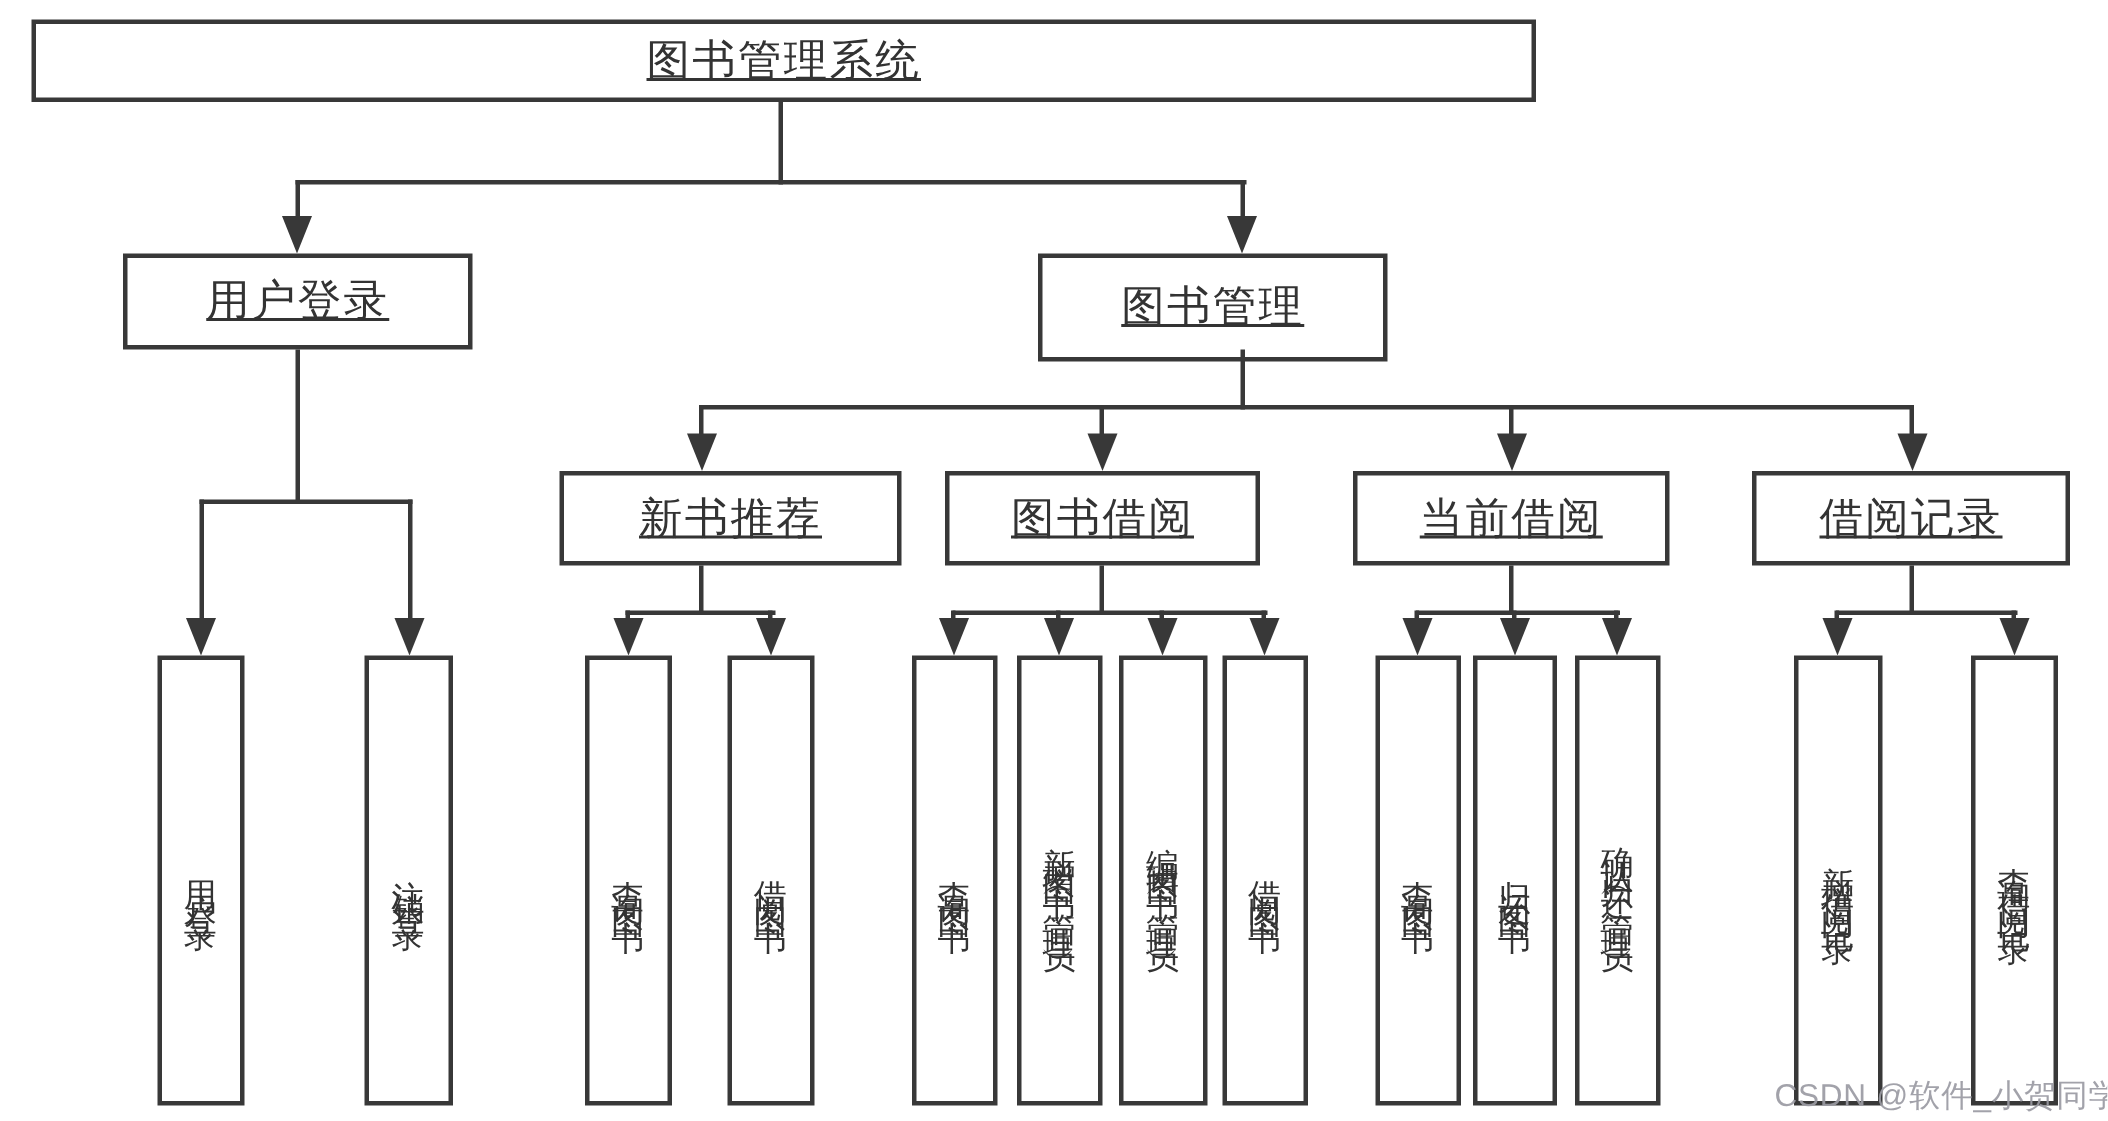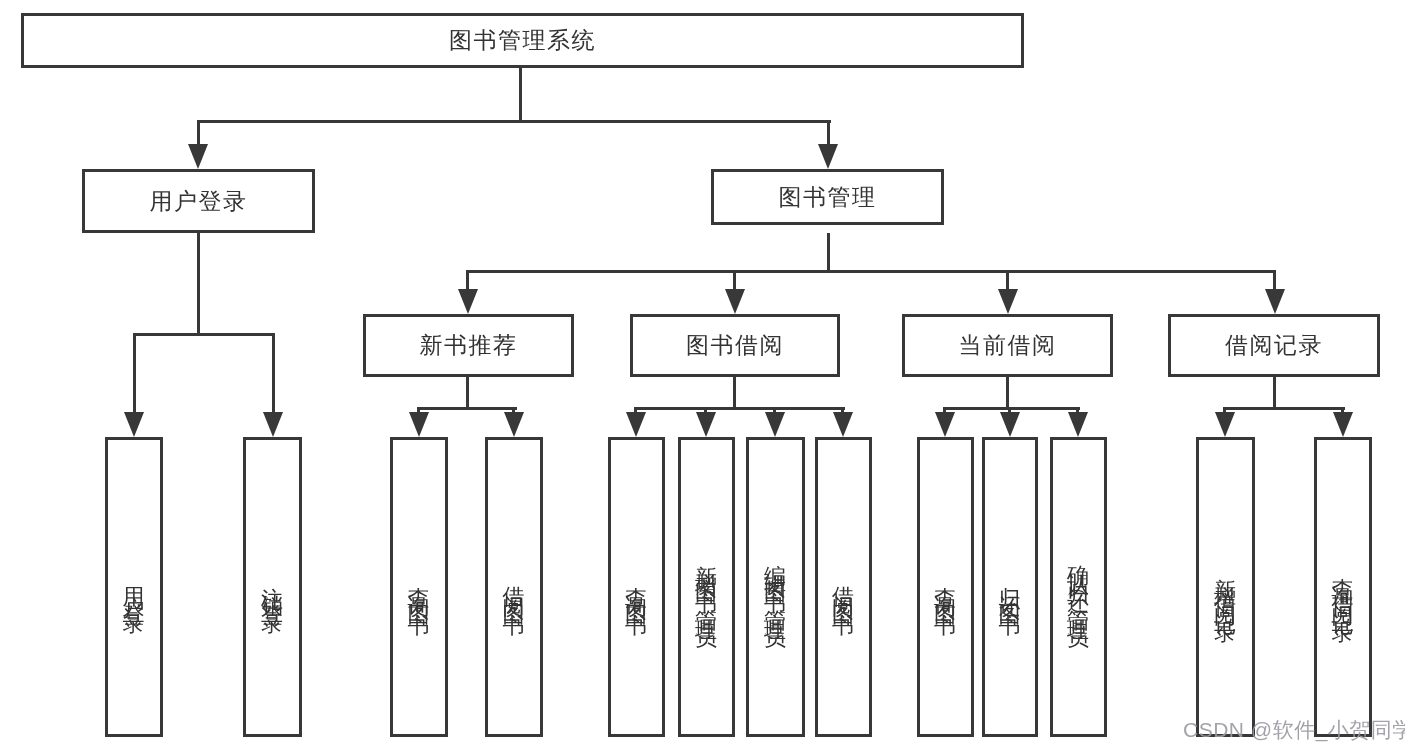--- a/index.html
+++ b/index.html
@@ -11,21 +11,21 @@
   html,body{margin:0;padding:0;background:var(--bg);}
   .canvas{
     position:relative;width:1405px;height:747px;background:var(--bg);
     font-family:"Liberation Sans",sans-serif;color:var(--text);overflow:hidden;
   }
   .box{
     position:absolute;box-sizing:border-box;background:#fff;
     border:3px solid var(--line);
     display:flex;align-items:center;justify-content:center;
   }
-  .h-label{font-size:23px;letter-spacing:1.5px;color:var(--text);white-space:nowrap;}
+  .h-label{font-size:29px;letter-spacing:1.5px;color:var(--text);white-space:nowrap;text-decoration:underline;}
   .vtext{
     writing-mode:vertical-rl;text-orientation:mixed;
     font-size:22px;letter-spacing:9px;line-height:1.05;color:var(--text);
   }
   .vline{position:absolute;background:var(--line);width:3px;}
   .hline{position:absolute;background:var(--line);height:3px;}
   .ah{
     position:absolute;width:0;height:0;
     border-left:10px solid transparent;border-right:10px solid transparent;
     border-top:25px solid var(--line);
@@ -47,21 +47,21 @@
   <div class="vline" style="left:519px;top:68px;height:55px"></div>
   <div class="hline" style="left:197px;top:120px;width:634px"></div>
   <div class="vline" style="left:197px;top:120px;height:28px"></div>
   <div class="ah" style="left:188px;top:144px"></div>
   <div class="vline" style="left:827px;top:120px;height:28px"></div>
   <div class="ah" style="left:818px;top:144px"></div>
 
   <div class="box" style="left:82px;top:169px;width:233px;height:64px">
     <span class="h-label">用户登录</span>
   </div>
-  <div class="box" style="left:711px;top:169px;width:233px;height:56px">
+  <div class="box" style="left:692px;top:169px;width:233px;height:72px">
     <span class="h-label">图书管理</span>
   </div>
 
   <div class="vline" style="left:197px;top:233px;height:102px"></div>
   <div class="hline" style="left:133px;top:333px;width:142px"></div>
   <div class="vline" style="left:133px;top:333px;height:80px"></div>
   <div class="ah" style="left:124px;top:412px"></div>
   <div class="vline" style="left:272px;top:333px;height:80px"></div>
   <div class="ah" style="left:263px;top:412px"></div>
 
@@ -69,21 +69,21 @@
   <div class="hline" style="left:466px;top:270px;width:810px"></div>
   <div class="vline" style="left:466px;top:270px;height:22px"></div>
   <div class="ah" style="left:458px;top:289px"></div>
   <div class="vline" style="left:733px;top:270px;height:22px"></div>
   <div class="ah" style="left:725px;top:289px"></div>
   <div class="vline" style="left:1006px;top:270px;height:22px"></div>
   <div class="ah" style="left:998px;top:289px"></div>
   <div class="vline" style="left:1273px;top:270px;height:22px"></div>
   <div class="ah" style="left:1265px;top:289px"></div>
 
-  <div class="box" style="left:363px;top:314px;width:211px;height:63px">
+  <div class="box" style="left:373px;top:314px;width:228px;height:63px">
     <span class="h-label">新书推荐</span>
   </div>
   <div class="box" style="left:902px;top:314px;width:211px;height:63px">
     <span class="h-label">当前借阅</span>
   </div>
   <div class="box" style="left:630px;top:314px;width:210px;height:63px">
     <span class="h-label">图书借阅</span>
   </div>
   <div class="box" style="left:1168px;top:314px;width:212px;height:63px">
     <span class="h-label">借阅记录</span>

